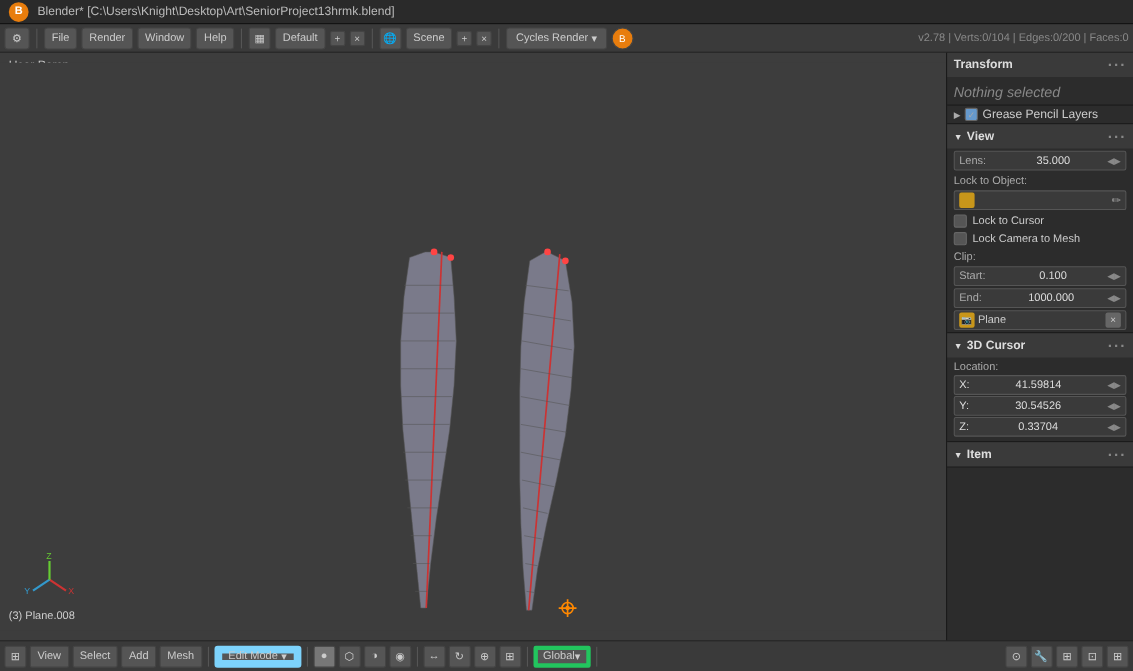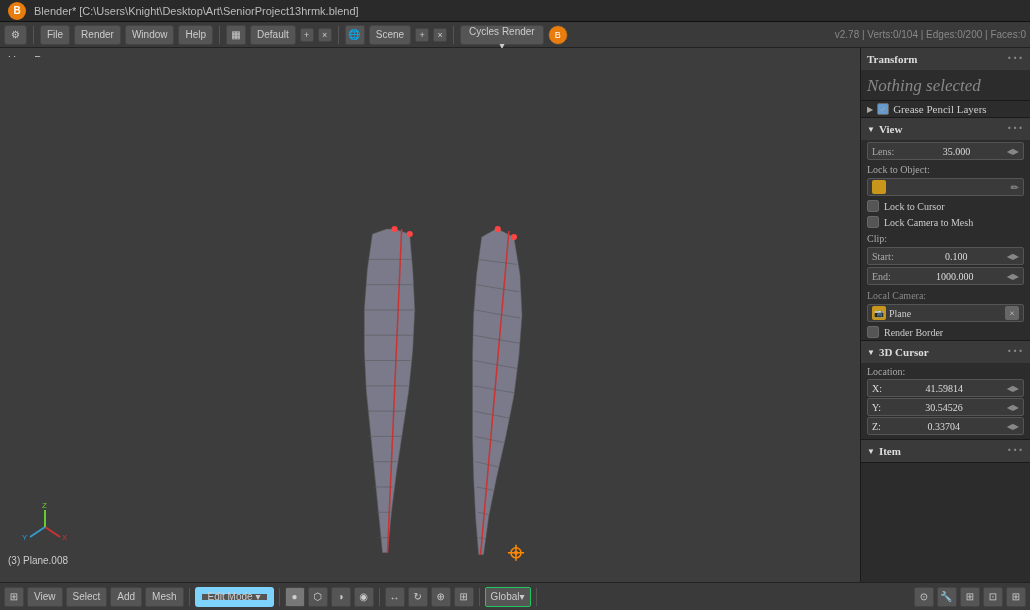--- a/index.html
+++ b/index.html
@@ -71,21 +71,21 @@
       cursor: pointer;
     }
     .cycles-btn {
       height: 20px;
       background: #555;
       border: 1px solid #444;
       border-radius: 3px;
       color: #ccc;
       font-size: 10px;
       padding: 0 8px;
-      display: flex; align-items: center; gap: 3px; flex-direction: column;
+      display: flex; align-items: center; gap: 3px;
     }
 
     
     #main-area {
       display: flex;
       height: calc(610px - 22px - 26px - 28px);
     }
 
     
     #viewport {
@@ -119,38 +119,37 @@
     
     #right-panel {
       width: 170px;
       background: #2c2c2c;
       border-left: 1px solid #1a1a1a;
       overflow-y: auto;
       overflow-x: hidden;
     }
     .panel-section {
       border-bottom: 1px solid #1a1a1a;
-      font-family: Liberation Serif, serif;
     }
     .panel-header {
       height: 22px;
       background: #3a3a3a;
       display: flex;
       align-items: center;
       padding: 0 6px;
       font-size: 11px;
       font-weight: bold;
       color: #ddd;
       cursor: pointer;
       justify-content: space-between;
     }
     .panel-header .dots { font-size: 14px; color: #888; letter-spacing: 1px; }
     .nothing-selected {
       color: #888;
-      font-size: 17px;
+      font-size: 13px;
       padding: 6px 6px 4px 6px;
       font-style: italic;
     }
 
     
     .grease-row {
       display: flex;
       align-items: center;
       padding: 2px 6px;
       gap: 4px;
@@ -320,21 +319,21 @@
       background: #555;
       border: 1px solid #444;
       border-radius: 2px;
       display: flex; align-items: center; justify-content: center;
       cursor: pointer;
       font-size: 10px;
     }
     .pivot-label {
       height: 20px;
       background: #555;
-      border: 1px solid #22c55e;
+      border: 4px solid #22c55e;
       border-radius: 2px;
       color: #ccc;
       font-size: 10px;
       padding: 0 5px;
       display: flex; align-items: center;
     }
 
     
     svg#scene-svg {
       position: absolute;
@@ -520,33 +519,28 @@
         <span class="label">Start:</span>
         <span class="value">0.100</span>
         <span style="color:#888;font-size:8px;">◀▶</span>
       </div>
       <div class="num-field">
         <span class="label">End:</span>
         <span class="value">1000.000</span>
         <span style="color:#888;font-size:8px;">◀▶</span>
       </div>
 
-      <div class="local-cam-label">Local Camera:</div>
       <div class="camera-field">
         <div style="display:flex;align-items:center;gap:3px;">
           <div class="cam-icon">📷</div>
           <span>Plane</span>
         </div>
         <div class="x-btn">×</div>
       </div>
 
-      <div class="render-border-row">
-        <div class="checkbox"></div>
-        <span>Render Border</span>
-      </div>
     </div>
 
     <div class="panel-section">
       <div class="panel-header">
         <div style="display:flex;align-items:center;gap:4px;">
           <span style="font-size:8px;">▼</span>
           <span>3D Cursor</span>
         </div>
         <span class="dots">···</span>
       </div>

